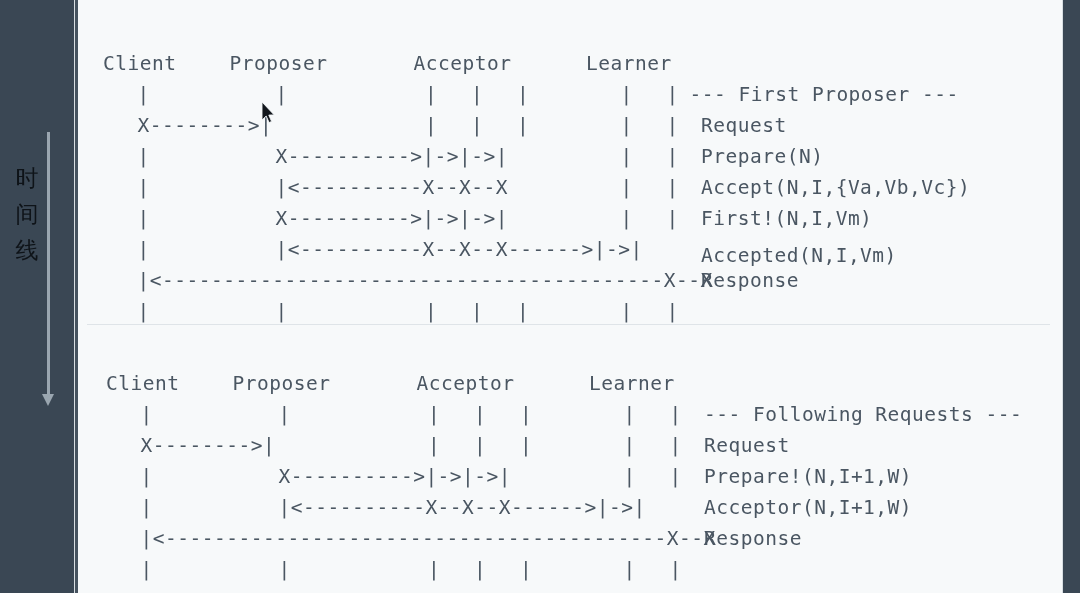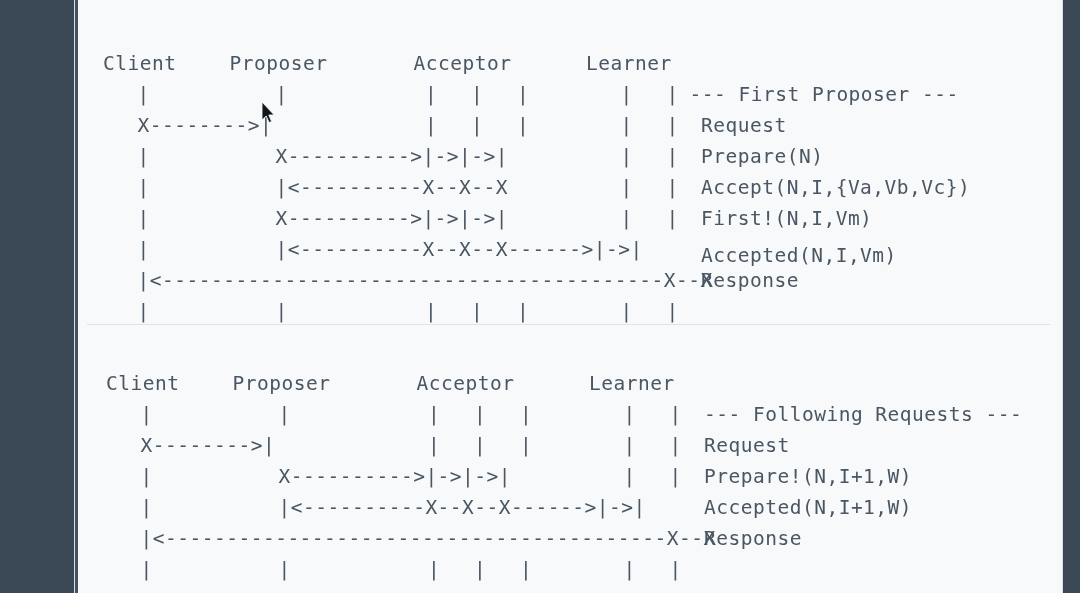--- a/index.html
+++ b/index.html
@@ -118,20 +118,25 @@
     width: 16px;
     height: 24px;
     pointer-events: none;
   }
 </style>
 </head>
 <body>
 
 <div id="root">
 
+  <div id="timeline-gutter">
+    <div id="timeline-label">时间线</div>
+    <div id="timeline-arrow"></div>
+    <div id="timeline-arrowhead"></div>
+  </div>
 
   <div id="content-card">
     <div id="card-left-edge"></div>
 
     <pre id="panel-first" class="ascii-panel" style="white-space: normal; position: absolute;">
         <span style="position: absolute; left: 0px; top: 0px; white-space: pre;">Client</span>
         <span style="position: absolute; left: 126.5px; top: 0px; white-space: pre;">Proposer</span>
         <span style="position: absolute; left: 310.5px; top: 0px; white-space: pre;">Acceptor</span>
         <span style="position: absolute; left: 483px; top: 0px; white-space: pre;">Learner</span>
         <span style="position: absolute; left: 34.5px; top: 31px; white-space: pre;">|</span>
@@ -200,21 +205,21 @@
         <span style="position: absolute; left: 517.5px; top: 62px; white-space: pre;">|</span>
         <span style="position: absolute; left: 563.5px; top: 62px; white-space: pre;">|</span>
         <span style="position: absolute; left: 598px; top: 62px; white-space: pre;">Request</span>
         <span style="position: absolute; left: 34.5px; top: 93px; white-space: pre;">|</span>
         <span style="position: absolute; left: 172.5px; top: 93px; white-space: pre;">X----------&gt;|-&gt;|-&gt;|</span>
         <span style="position: absolute; left: 517.5px; top: 93px; white-space: pre;">|</span>
         <span style="position: absolute; left: 563.5px; top: 93px; white-space: pre;">|</span>
         <span style="position: absolute; left: 598px; top: 93px; white-space: pre;">Prepare!(N,I+1,W)</span>
         <span style="position: absolute; left: 34.5px; top: 124px; white-space: pre;">|</span>
         <span style="position: absolute; left: 172.5px; top: 124px; white-space: pre;">|&lt;----------X--X--X------&gt;|-&gt;|</span>
-        <span style="position: absolute; left: 598px; top: 124px; white-space: pre;">Accepted(N,I+1,W)</span>
+        <span style="position: absolute; left: 598px; top: 124px; white-space: pre;">Acceptor(N,I+1,W)</span>
         <span style="position: absolute; left: 34.5px; top: 155px; white-space: pre;">|&lt;-----------------------------------------X--X</span>
         <span style="position: absolute; left: 598px; top: 155px; white-space: pre;">Response</span>
         <span style="position: absolute; left: 34.5px; top: 186px; white-space: pre;">|</span>
         <span style="position: absolute; left: 172.5px; top: 186px; white-space: pre;">|</span>
         <span style="position: absolute; left: 322px; top: 186px; white-space: pre;">|</span>
         <span style="position: absolute; left: 368px; top: 186px; white-space: pre;">|</span>
         <span style="position: absolute; left: 414px; top: 186px; white-space: pre;">|</span>
         <span style="position: absolute; left: 517.5px; top: 186px; white-space: pre;">|</span>
         <span style="position: absolute; left: 563.5px; top: 186px; white-space: pre;">|</span>
       </pre>

